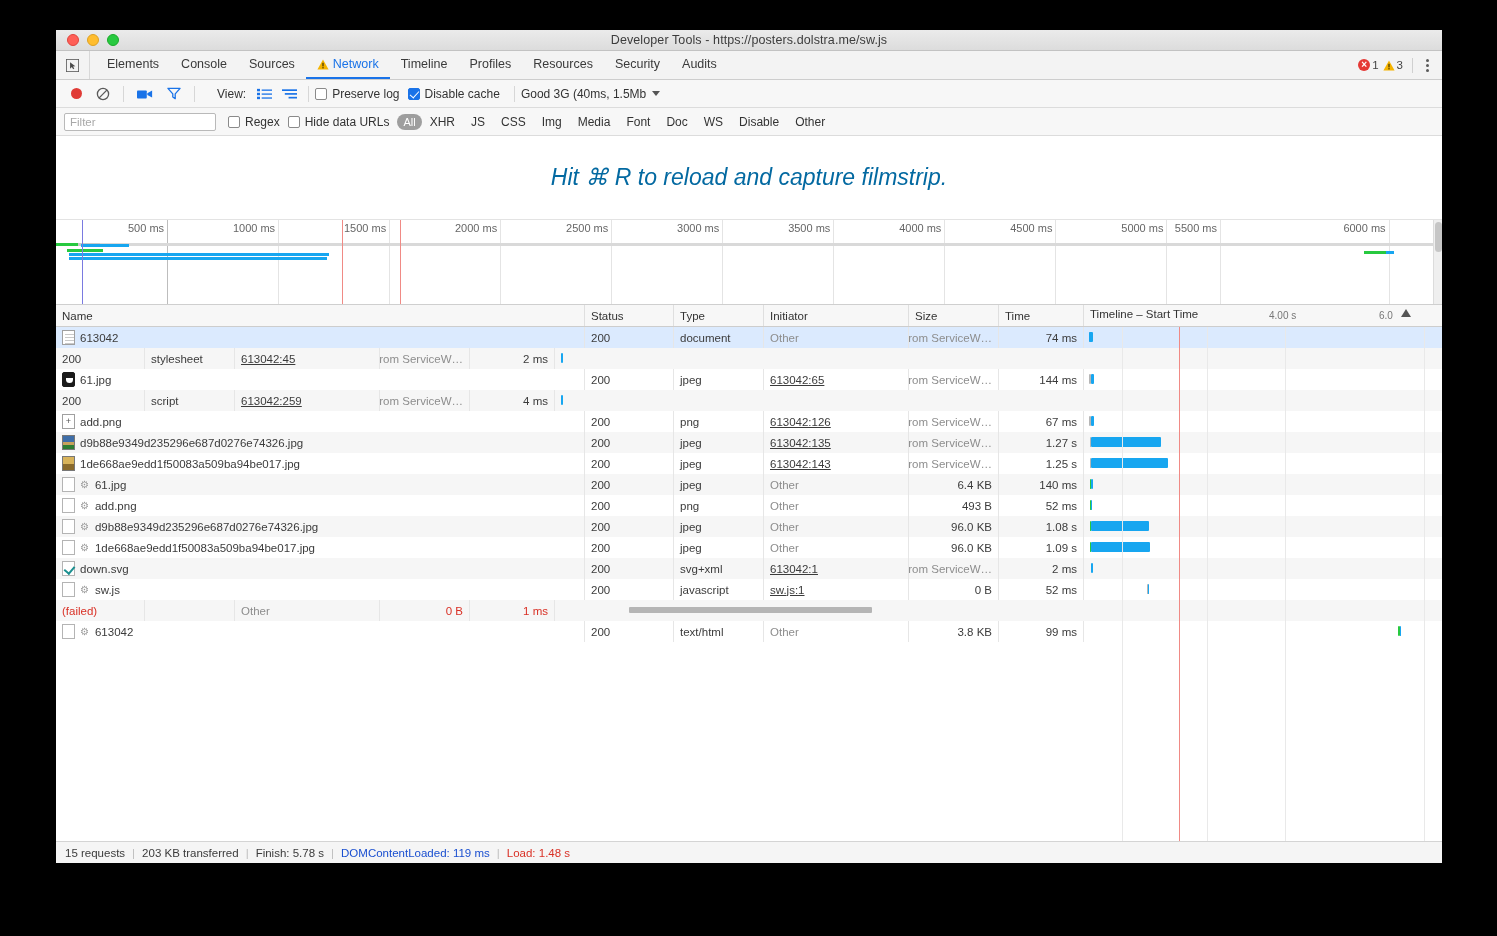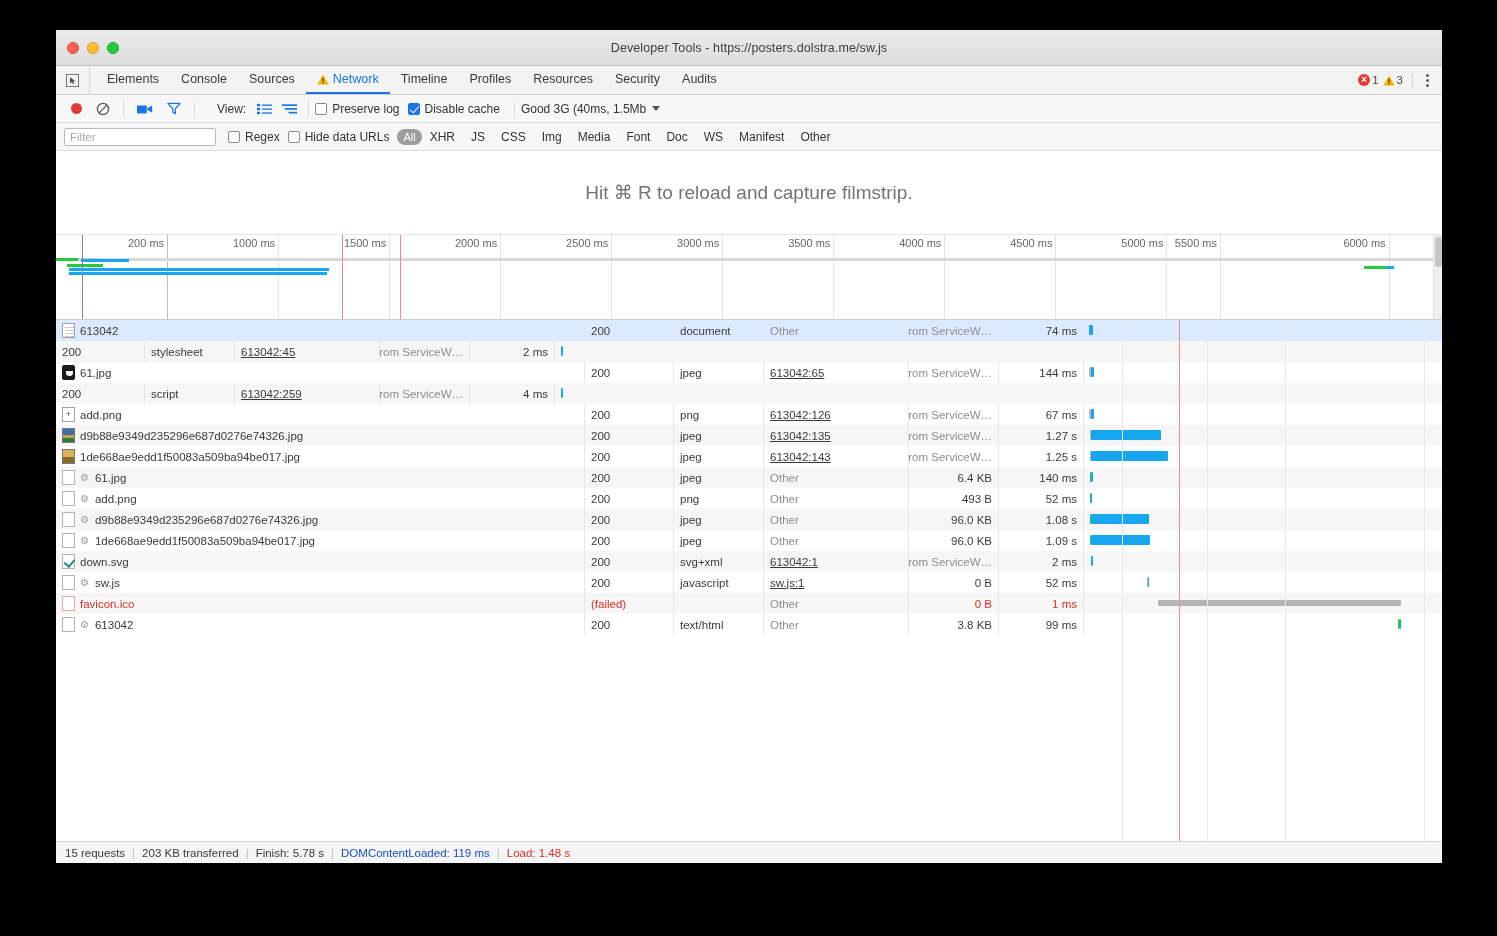--- a/index.html
+++ b/index.html
@@ -13,21 +13,21 @@
     position: absolute;
     left: 56px; top: 30px;
     width: 1386px; height: 833px;
     background: #fff;
     display: flex; flex-direction: column;
     box-shadow: 0 4px 18px rgba(0,0,0,.55);
   }
 
   
   .titlebar {
-    height: 36px;
+    height: 21px;
     background: linear-gradient(#ebebeb, #dcdcdc);
     border-bottom: 1px solid #c2c2c2;
     display: flex; align-items: center;
     position: relative; flex: none;
   }
   .lights { display: flex; gap: 8px; padding-left: 11px; }
   .light { width: 12px; height: 12px; border-radius: 50%; }
   .light.red    { background: #ff5f57; border: 1px solid #e0443e; }
   .light.yellow { background: #ffbd2e; border: 1px solid #dea123; }
   .light.green  { background: #28c940; border: 1px solid #1aab29; }
@@ -115,21 +115,21 @@
   .ftype.sel {
     background: #9e9e9e; color: #fff; border-radius: 9px; padding: 0 6px;
     font-size: 11px; height: 16px;
   }
 
   
   .filmstrip {
     height: 84px; background: #fff; border-bottom: 1px solid #e3e3e3;
     display: flex; align-items: center; justify-content: center; flex: none;
   }
-  .filmstrip-msg { font-size: 19px; color: #737373; }
+  .filmstrip-msg { font-size: 23px; color: #0369a1; font-style: italic; }
 
   
   .overview { height: 85px; position: relative; background: #fff; flex: none;
               border-bottom: 1px solid #cfcfcf; }
   .ruler { position: absolute; inset: 0; }
   .rtick { position: absolute; top: 0; bottom: 0; border-left: 1px solid #e4e4e4; }
   .rtick span {
     position: absolute; right: 4px; top: 2px; font-size: 11px; color: #666;
     white-space: nowrap; transform: translateX(0);
   }
@@ -355,32 +355,32 @@
     </label>
     <span class="ftype sel">All</span>
     <span class="ftype">XHR</span>
     <span class="ftype">JS</span>
     <span class="ftype">CSS</span>
     <span class="ftype">Img</span>
     <span class="ftype">Media</span>
     <span class="ftype">Font</span>
     <span class="ftype">Doc</span>
     <span class="ftype">WS</span>
-    <span class="ftype">Manifest</span>
+    <span class="ftype">Disable</span>
     <span class="ftype">Other</span>
   </div>
 
   <div class="filmstrip">
     <div class="filmstrip-msg">Hit ⌘ R to reload and capture filmstrip.</div>
   </div>
 
   <div class="overview">
     <div class="ruler" id="ruler">
         <div class="rtick first" style="left: 111.048px;">
-          <span>200 ms</span>
+          <span>500 ms</span>
         </div>
         <div class="rtick" style="left: 222.097px;">
           <span>1000 ms</span>
         </div>
         <div class="rtick" style="left: 333.145px;">
           <span>1500 ms</span>
         </div>
         <div class="rtick" style="left: 444.194px;">
           <span>2000 ms</span>
         </div>
@@ -424,20 +424,34 @@
         <div class="ov-line" style="left: 26px; background: rgb(122, 122, 224);"></div>
         <div class="ov-line" style="left: 286px; background: rgb(240, 138, 133);"></div>
         <div class="ov-line" style="left: 344px; background: rgb(240, 138, 133);"></div>
       </div>
     <div class="ov-scroll">
       <div class="ov-thumb"></div>
     </div>
   </div>
 
   <div class="grid">
+    <div class="ghead">
+      <div class="cell c-name">Name</div>
+      <div class="cell c-status">Status</div>
+      <div class="cell c-type">Type</div>
+      <div class="cell c-init">Initiator</div>
+      <div class="cell c-size" style="justify-content:flex-start;">Size</div>
+      <div class="cell c-time" style="justify-content:flex-start;">Time</div>
+      <div class="cell c-wf" style="position:relative;">
+        <span style="position:absolute;left:6px;top:3px;">Timeline – Start Time</span>
+        <span style="position:absolute;left:185px;top:5px;font-size:10px;color:#777;">4.00 s</span>
+        <span style="position:absolute;left:295px;top:5px;font-size:10px;color:#777;">6.0</span>
+        <span style="position:absolute;left:317px;top:4px;width:0;height:0;border-left:5px solid transparent;border-right:5px solid transparent;border-bottom:8px solid #555;"></span>
+      </div>
+    </div>
     <div class="gbody" id="gbody">
         <div class="grow sel">
           <div class="cell c-name">
             <span class="ficon doc"></span>
             <span>613042</span>
           </div>
           <div class="cell c-status">200</div>
           <div class="cell c-type">document</div>
           <div class="cell c-init">
             <span class="muted">Other</span>
@@ -641,24 +655,20 @@
             <span class="link">sw.js:1</span>
           </div>
           <div class="cell c-size">0 B</div>
           <div class="cell c-time">52 ms</div>
           <div class="cell c-wf">
             <div class="bar q" style="left: 62.5px; width: 1.2px;"></div>
             <div class="bar b" style="left: 63.7px; width: 1.8px;"></div>
           </div>
         </div>
         <div class="grow odd">
-          <div class="cell c-name">
-            <span class="ficon failedbox"></span>
-            <span class="failed">favicon.ico</span>
-          </div>
           <div class="cell c-status failed">(failed)</div>
           <div class="cell c-type"></div>
           <div class="cell c-init">
             <span class="muted">Other</span>
           </div>
           <div class="cell c-size  failed">0 B</div>
           <div class="cell c-time failed">1 ms</div>
           <div class="cell c-wf">
             <div class="bar gray-long" style="left: 74px; width: 243px;"></div>
           </div>

